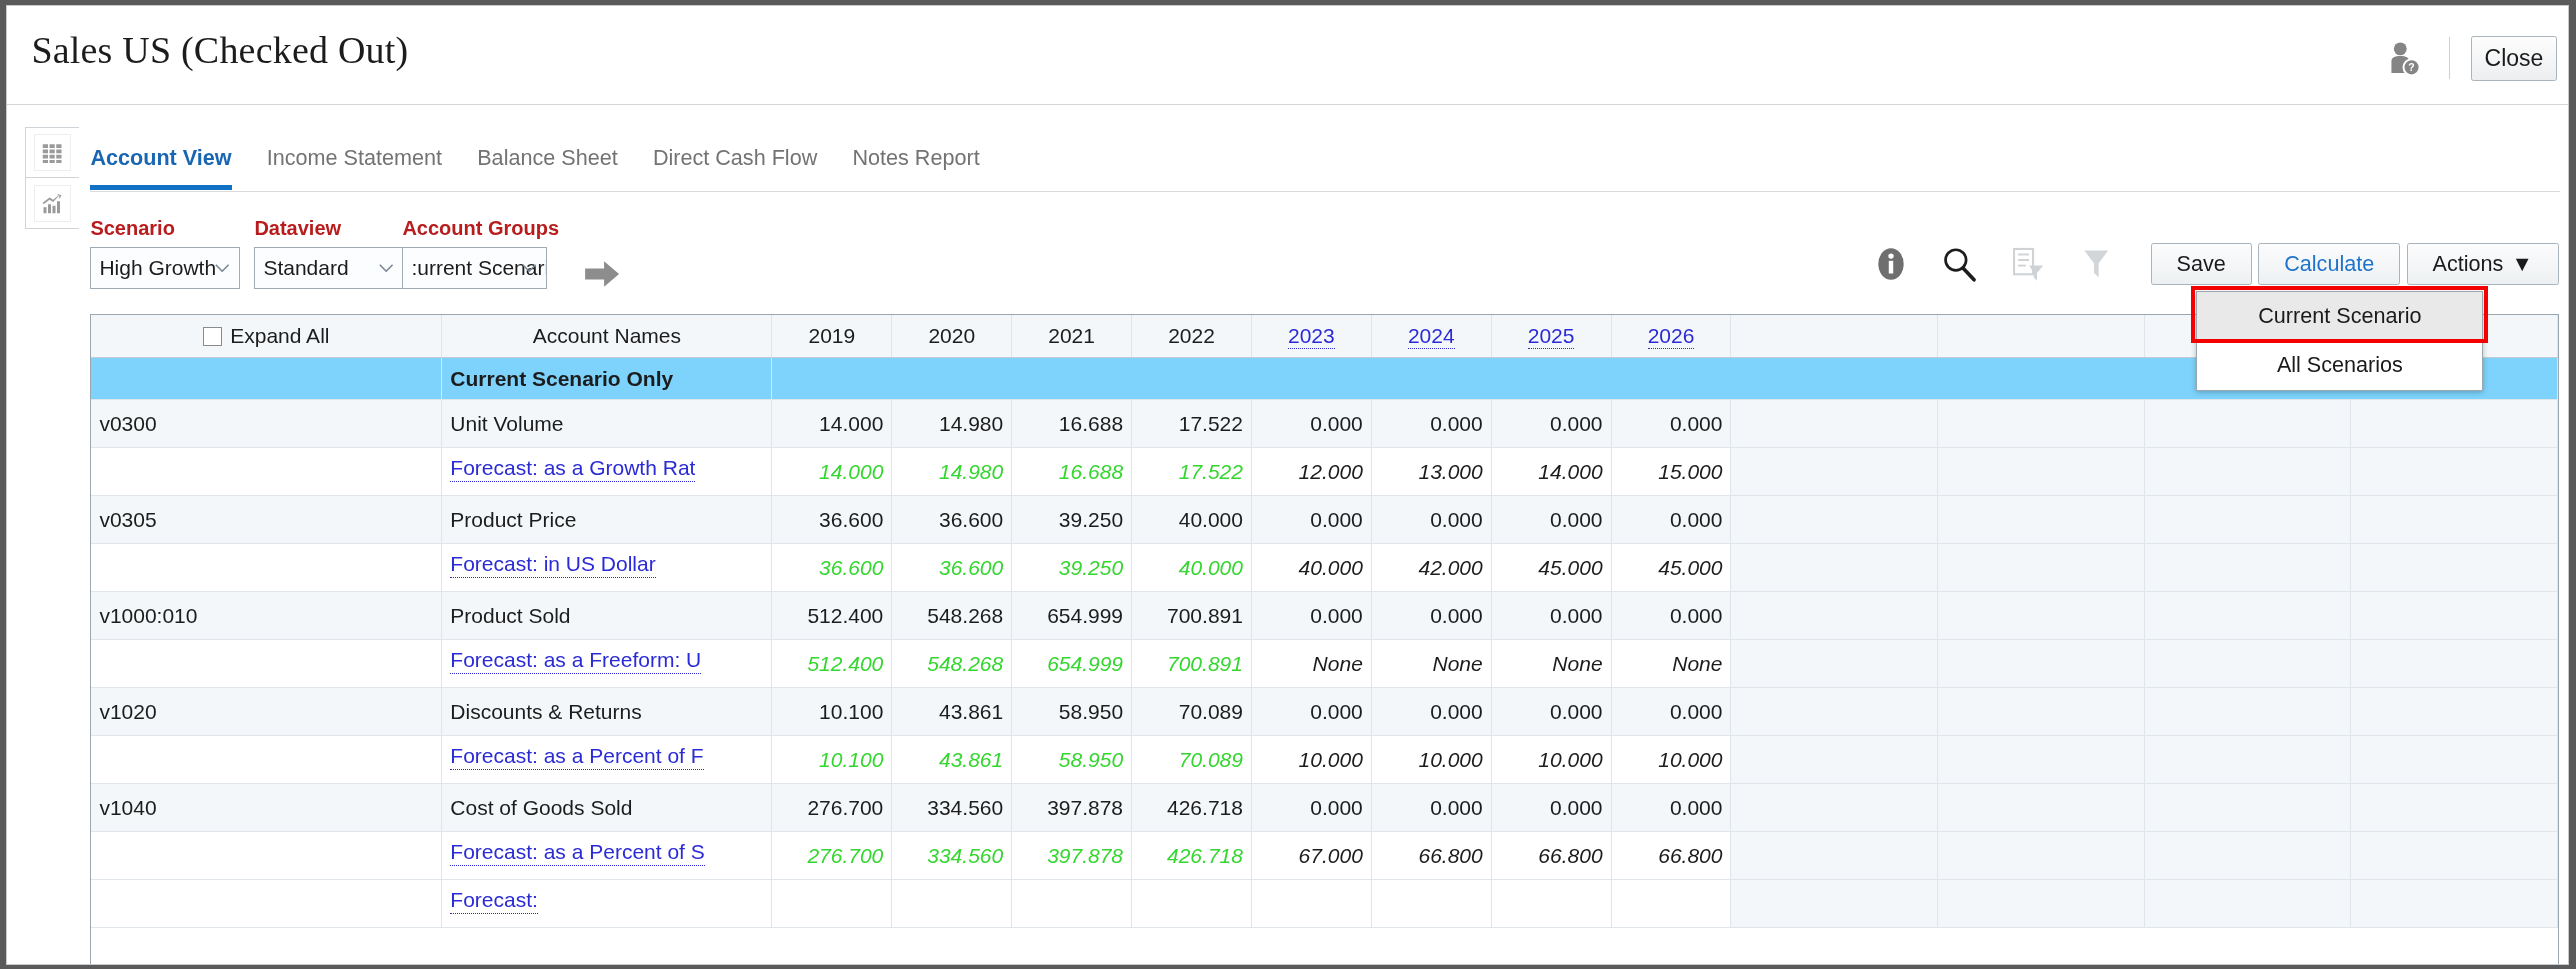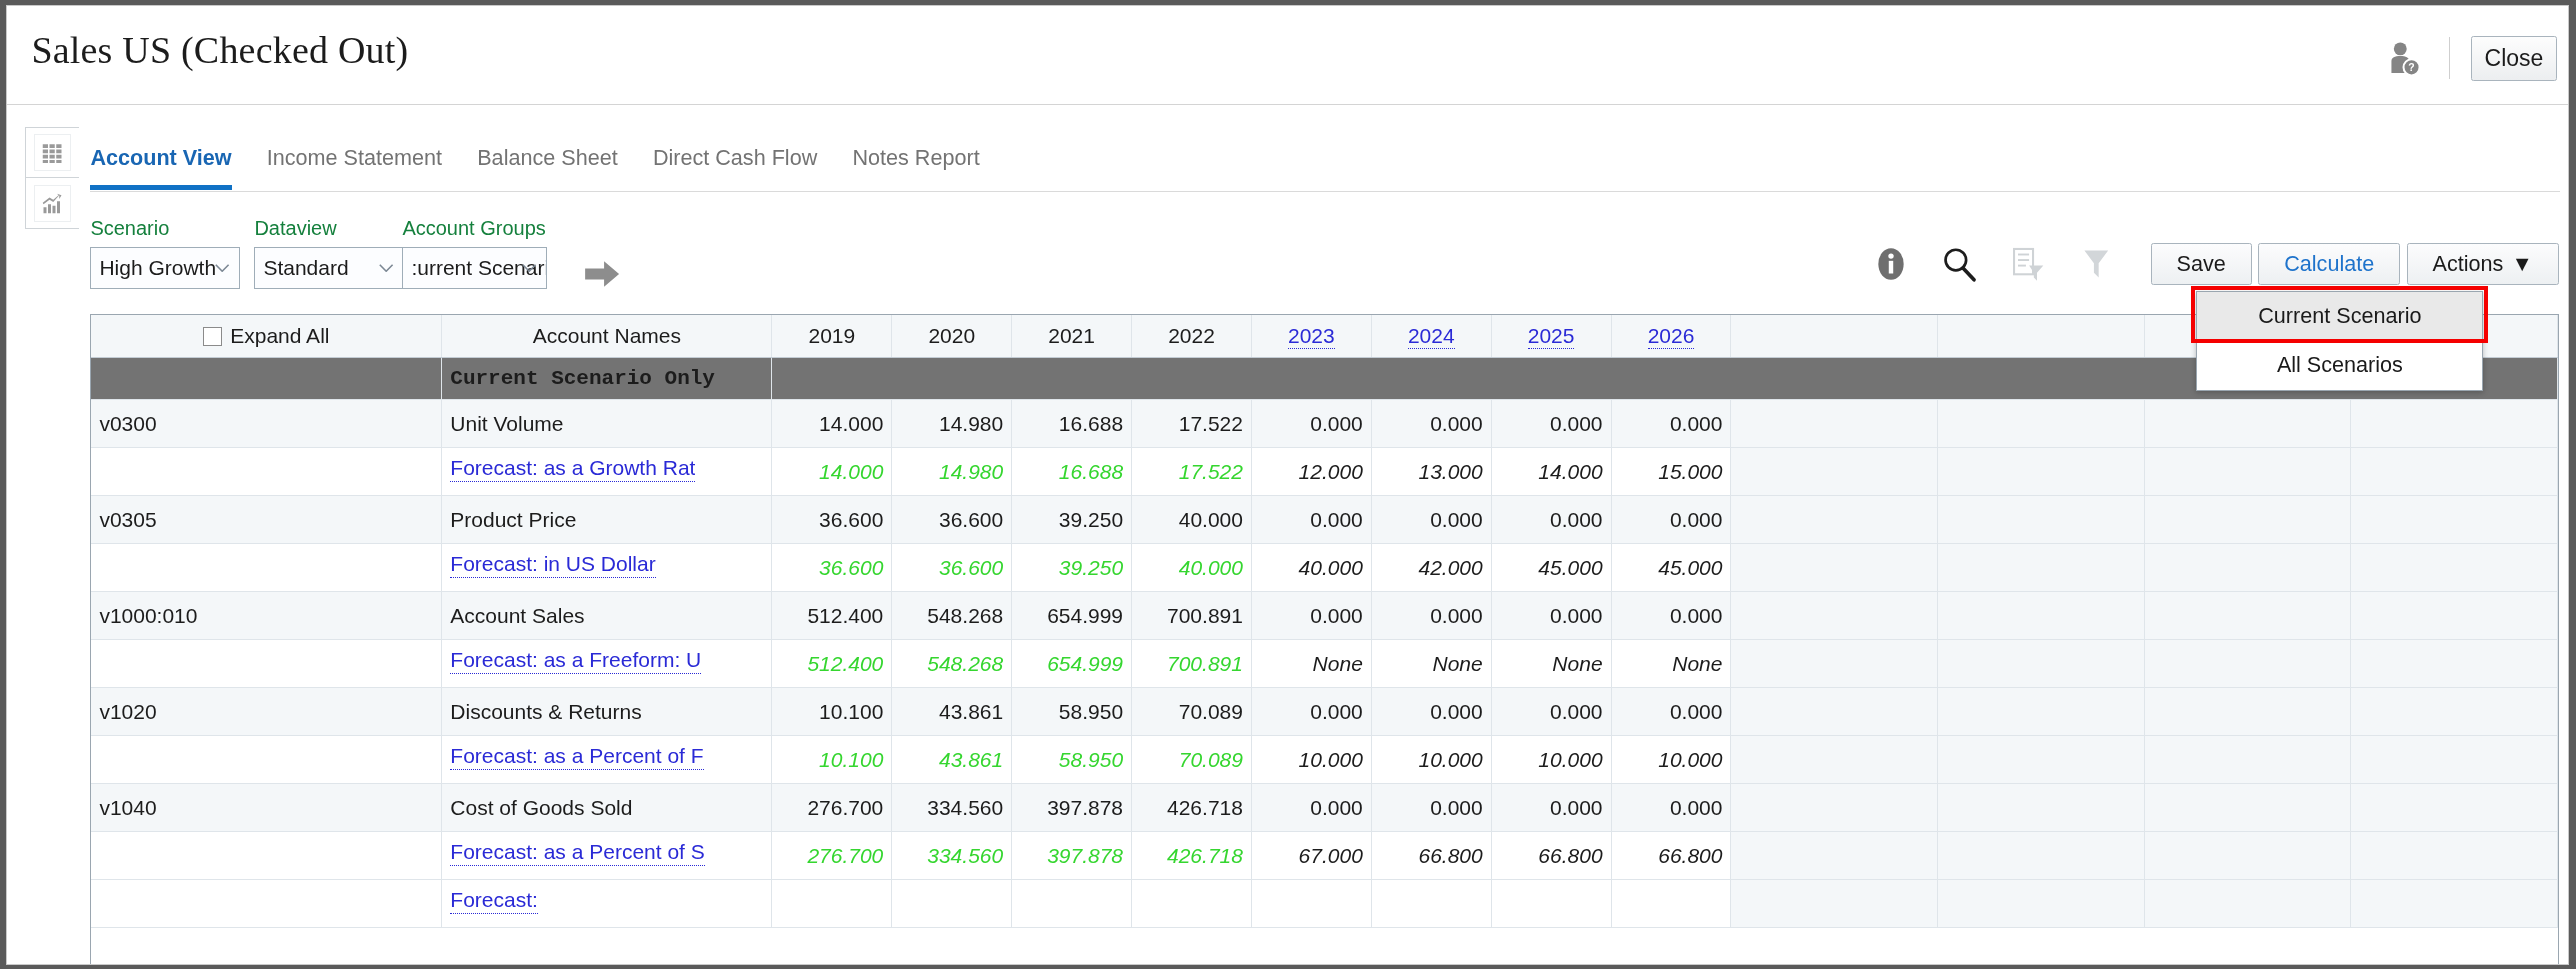--- a/index.html
+++ b/index.html
@@ -88,21 +88,21 @@
   .tab.active { color: #1966b3; font-weight: bold; }
   .tab.active::after {
     content: ""; position: absolute; left: 0; right: 17.6px; bottom: 0;
     height: 4.8px; background: #1071c5;
   }
 
   
   .filterbar { position: relative; height: 86px; margin-top: 12.8px; }
   .field { position: absolute; top: 12.8px; }
   .field-label {
-    font-size: 20px; font-weight: normal; color: #15803d; margin-bottom: 6.4px;
+    font-size: 20px; font-weight: bold; color: #b91c1c; margin-bottom: 6.4px;
     white-space: nowrap;
   }
   .select {
     position: relative;
     height: 42px;
     border: 0.8px solid #9fadb8;
     background: #fcfdff;
     display: flex; align-items: center;
     padding: 0 32px 0 8px;
     font-size: 21px; color: #1c1c1c;
@@ -189,21 +189,21 @@
   .expandall {
     display: flex; align-items: center; justify-content: center; gap: 8px;
   }
   .cbox {
     width: 19px; height: 19px; border: 1.6px solid #8b8b8b; background: #fff;
     display: inline-block;
   }
 
   tr.data-row td { height: 48px; background: #f4f7f9; }
   tr.fc-row  td { height: 48px; background: #ffffff; }
-  tr.sub-row td { height: 42px; background: #737373; font-family: Liberation Mono, monospace; }
+  tr.sub-row td { height: 42px; background: #7dd3fc; }
 
   td.code { text-align: left; color: #1c1c1c; }
   td.name { text-align: left; }
   td.name.bold { font-weight: bold; }
   td.num  { text-align: right; color: #2f2f2f; }
   td.num.hist-fc { color: #35d62f; font-style: italic; }
   td.num.fut-fc  { color: #1c1c1c; font-style: italic; }
   td.empty { background: #f4f7f9; }
   tr.fc-row td.empty { background: #f4f7f9; }
   .fc-link {
@@ -472,21 +472,21 @@
                 <td class="num fut-fc">42.000</td>
                 <td class="num fut-fc">45.000</td>
                 <td class="num fut-fc">45.000</td>
                 <td class="empty"></td>
                 <td class="empty"></td>
                 <td class="empty"></td>
                 <td class="empty"></td>
               </tr>
               <tr class="data-row">
                 <td class="code">v1000:010</td>
-                <td class="name">Account Sales</td>
+                <td class="name">Product Sold</td>
                 <td class="num">512.400</td>
                 <td class="num">548.268</td>
                 <td class="num">654.999</td>
                 <td class="num">700.891</td>
                 <td class="num">0.000</td>
                 <td class="num">0.000</td>
                 <td class="num">0.000</td>
                 <td class="num">0.000</td>
                 <td class="empty"></td>
                 <td class="empty"></td>

